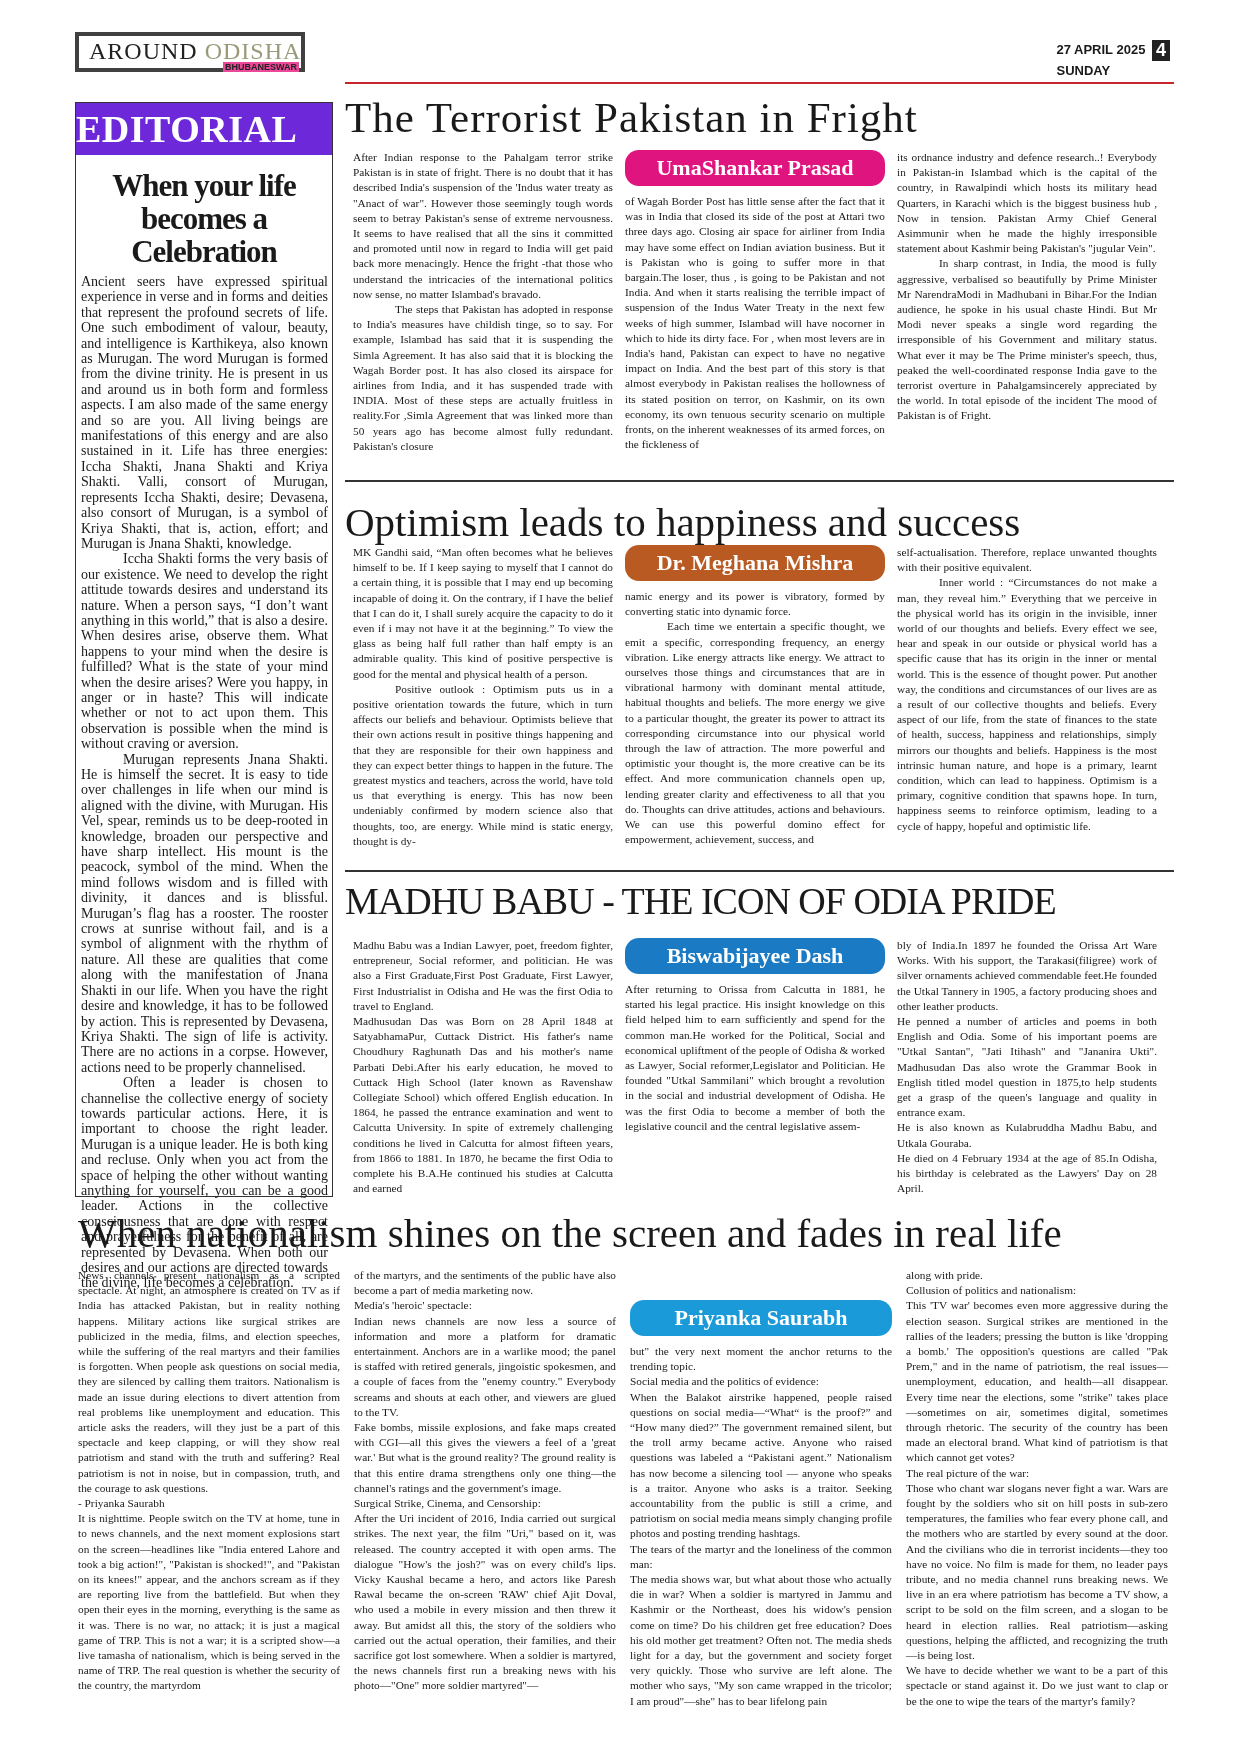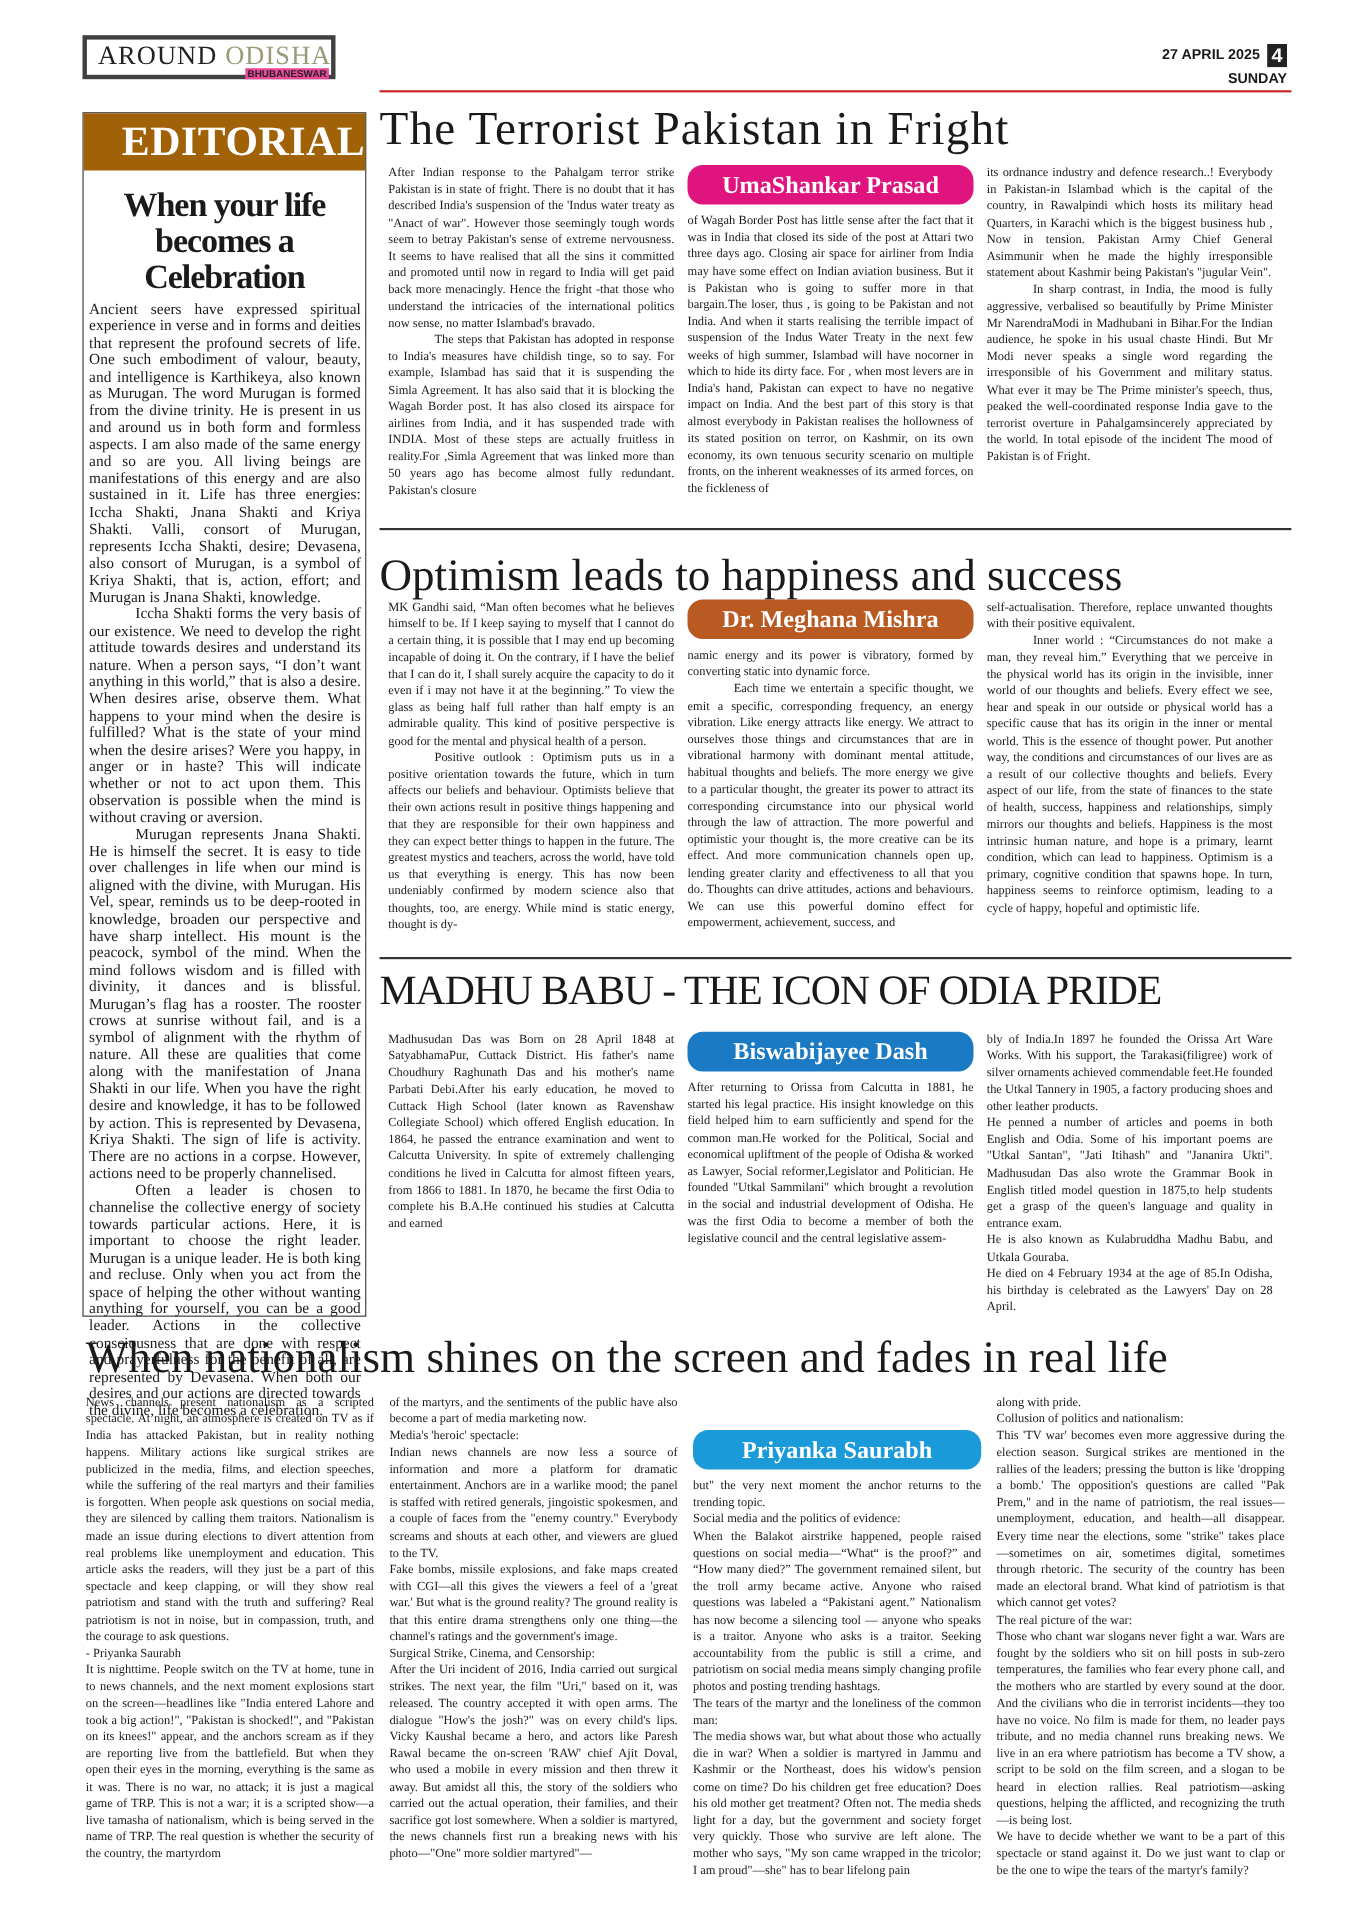--- a/index.html
+++ b/index.html
@@ -5,27 +5,27 @@
   * { box-sizing: border-box; margin: 0; padding: 0; }
   html, body { width: 1240px; height: 1755px; background: #fff; overflow: hidden; }
   body { position: relative; font-family: "Liberation Serif", serif; color: #1a1a1a; }
 
   .masthead { position: absolute; left: 75px; top: 32px; width: 230px; height: 40px; border: 4px solid #404040; }
   .masthead .logo { position: absolute; left: 10px; top: 2px; font-size: 24px; letter-spacing: 1px; white-space: nowrap; font-family: "Liberation Serif", serif; }
   .masthead .logo .w1 { color: #222; }
   .masthead .logo .w2 { color: #9a9a7a; }
   .masthead .sub { position: absolute; right: 2px; bottom: -4px; font-family: "Liberation Sans", sans-serif; font-weight: bold; font-size: 9px; background: #ec4899; padding: 0 2px; color: #222; }
 
-  .dateblock { position: absolute; right: 70px; top: 40px; text-align: right; font-family: "Liberation Sans", sans-serif; font-weight: bold; font-size: 13px; }
+  .dateblock { position: absolute; right: 70px; top: 40px; font-family: "Liberation Sans", sans-serif; font-weight: bold; font-size: 13px; }
   .dateblock .pg { display: inline-block; background: #222; color: #fff; font-size: 18px; padding: 0 4px; margin-left: 3px; vertical-align: -2px; }
   .dateblock .day { margin-top: 2px; }
   .topline { position: absolute; left: 345px; right: 66px; top: 82px; height: 2px; background: #c7252c; }
 
   .editorial { position: absolute; left: 75px; top: 102px; width: 258px; height: 1095px; border: 1.5px solid #333; }
-  .editorial .tag { background: #a16207; color: #fff; text-align: right; font-size: 38px; font-weight: bold; height: 52px; line-height: 52px; letter-spacing: 0.5px; }
+  .editorial .tag { background: #6d28d9; color: #fff; text-align: left; font-size: 38px; font-weight: bold; height: 52px; line-height: 52px; letter-spacing: 0.5px; }
   .editorial h2 { font-size: 31px; font-weight: bold; text-align: center; line-height: 33px; margin: 14px 4px 6px; letter-spacing: -1px; font-family: "Liberation Serif", serif; }
   .editorial .body { padding: 0 4px 0 5px; font-size: 14px; line-height: 15.4px; text-align: justify; }
   .editorial .body p { margin: 0; }
   .editorial .body p.ind { text-indent: 42px; }
 
   .article { position: absolute; left: 345px; width: 830px; }
   .article h1 { font-weight: normal; white-space: nowrap; line-height: 1; font-family: "Liberation Serif", serif; }
   .cols { position: absolute; display: flex; gap: 12px; }
   .col { width: 260px; font-size: 11.3px; line-height: 15.2px; text-align: justify; }
   .col p { margin: 0; }
@@ -109,20 +109,21 @@
       <p class="ind">Inner world : “Circumstances do not make a man, they reveal him.” Everything that we perceive in the physical world has its origin in the invisible, inner world of our thoughts and beliefs. Every effect we see, hear and speak in our outside or physical world has a specific cause that has its origin in the inner or mental world. This is the essence of thought power. Put another way, the conditions and circumstances of our lives are as a result of our collective thoughts and beliefs. Every aspect of our life, from the state of finances to the state of health, success, happiness and relationships, simply mirrors our thoughts and beliefs. Happiness is the most intrinsic human nature, and hope is a primary, learnt condition, which can lead to happiness. Optimism is a primary, cognitive condition that spawns hope. In turn, happiness seems to reinforce optimism, leading to a cycle of happy, hopeful and optimistic life.</p>
     </div>
 </div>
 <div class="rule" style="top:870px;"></div>
 
 <div class="article a3" style="top:882px;">
   <h1>MADHU BABU - THE ICON OF ODIA PRIDE</h1>
 </div>
 <div class="cols" style="left:353px; top:938px;">
   <div class="col">
+      <p>Madhu Babu was a Indian Lawyer, poet, freedom fighter, entrepreneur, Social reformer, and politician. He was also a First Graduate,First Post Graduate, First Lawyer, First Industrialist in Odisha and He was the first Odia to travel to England.</p>
       <p>Madhusudan Das was Born on 28 April 1848 at SatyabhamaPur, Cuttack District. His father's name Choudhury Raghunath Das and his mother's name Parbati Debi.After his early education, he moved to Cuttack High School (later known as Ravenshaw Collegiate School) which offered English education. In 1864, he passed the entrance examination and went to Calcutta University. In spite of extremely challenging conditions he lived in Calcutta for almost fifteen years, from 1866 to 1881. In 1870, he became the first Odia to complete his B.A.He continued his studies at Calcutta and earned</p>
     </div>
   <div class="col">
     <span class="byline" style="background: rgb(26, 122, 196);">Biswabijayee Dash</span>
     <div>
         <p>After returning to Orissa from Calcutta in 1881, he started his legal practice. His insight knowledge on this field helped him to earn sufficiently and spend for the common man.He worked for the Political, Social and economical upliftment of the people of Odisha &amp; worked as Lawyer, Social reformer,Legislator and Politician. He founded "Utkal Sammilani" which brought a revolution in the social and industrial development of Odisha. He was the first Odia to become a member of both the legislative council and the central legislative assem-</p>
       </div>
   </div>
   <div class="col">
       <p>bly of India.In 1897 he founded the Orissa Art Ware Works. With his support, the Tarakasi(filigree) work of silver ornaments achieved commendable feet.He founded the Utkal Tannery in 1905, a factory producing shoes and other leather products.</p>

